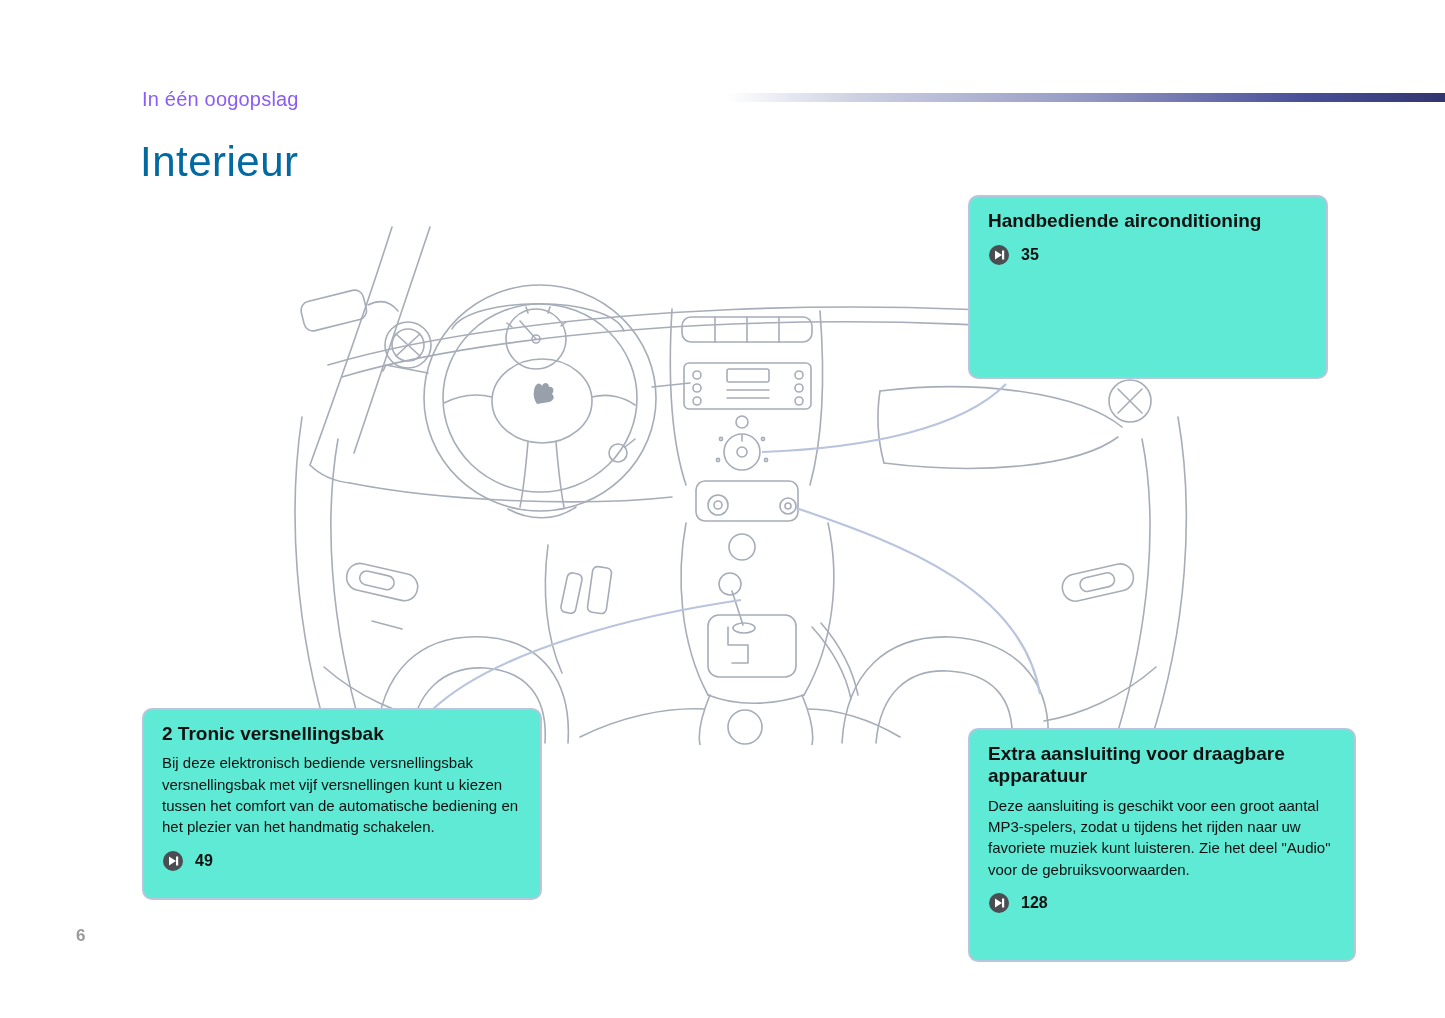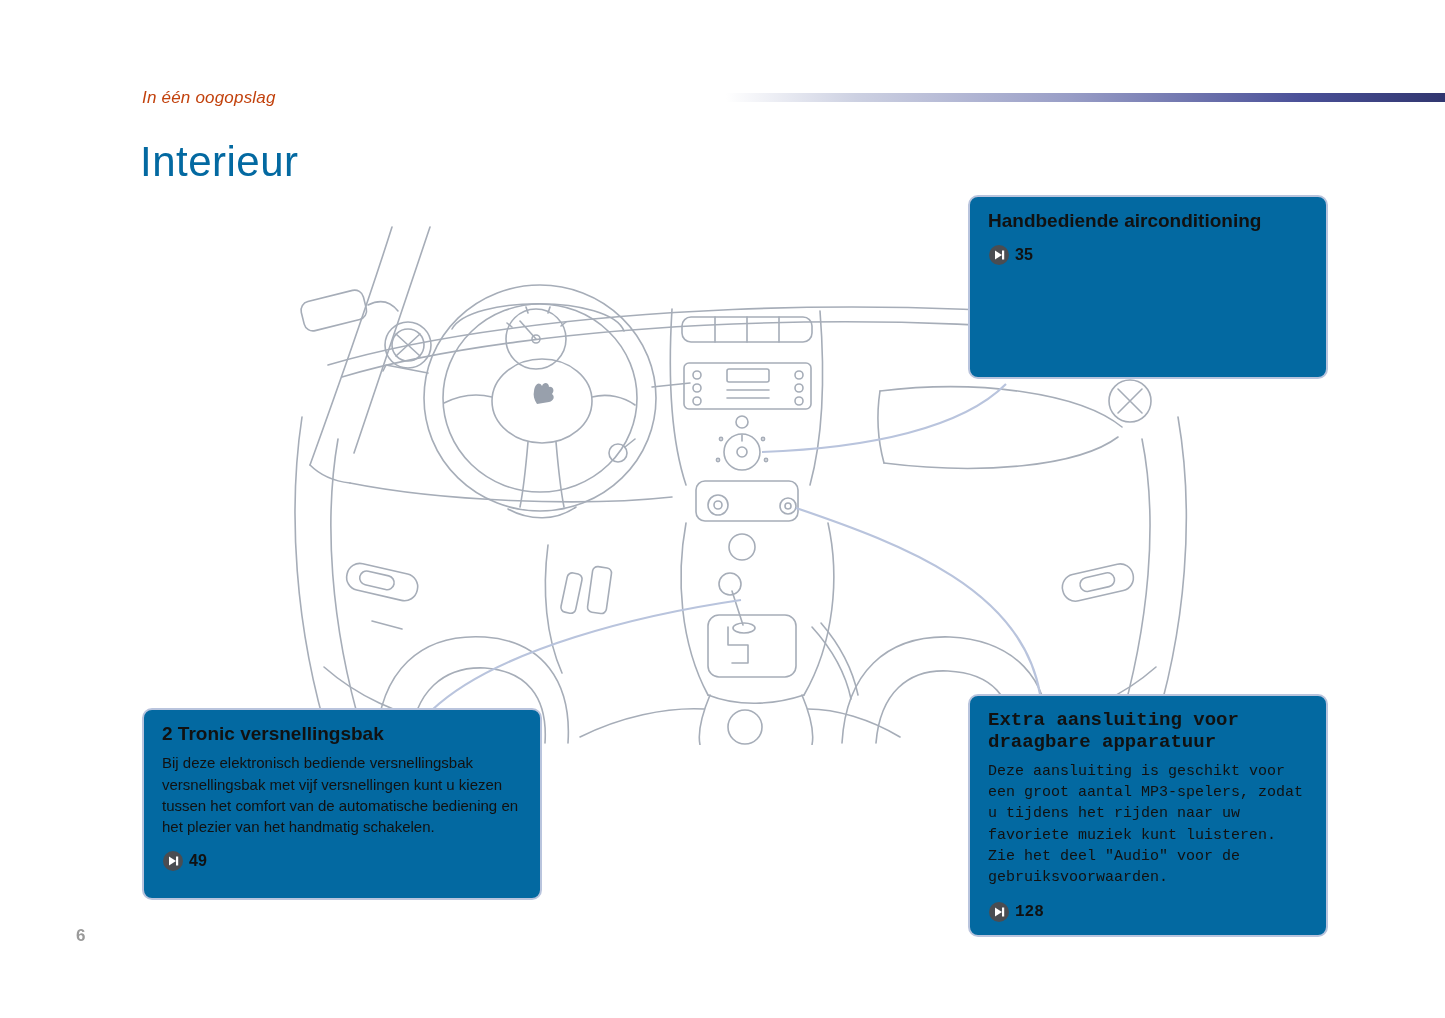--- a/index.html
+++ b/index.html
@@ -3,51 +3,51 @@
 <meta charset="utf-8">
 <style>
   * { margin:0; padding:0; box-sizing:border-box; }
   html,body { background:#ffffff; }
   body {
     width:1445px; height:1018px; position:relative; overflow:hidden;
     font-family:"Liberation Sans", sans-serif; color:#111;
   }
   .header-label {
     position:absolute; left:142px; top:88px;
-    font-size:17px; color:#c2410c; letter-spacing:0.2px;font-style:italic;
+    font-size:20px; color:#8b5cf6; letter-spacing:0.2px;
   }
   .gradient-bar {
     position:absolute; left:726px; top:93px; width:719px; height:9px;
     background:linear-gradient(90deg, rgba(245,245,248,0) 0%, #cdd1e2 18%, #989dc6 48%, #4a5098 80%, #31366f 100%);
   }
   .page-title {
     position:absolute; left:140px; top:138px;
     font-size:42px; font-weight:400; color:#0369a1; letter-spacing:0.5px;
   }
   .illustration {
     position:absolute; left:280px; top:225px; width:920px; height:520px; z-index:1;
   }
   .connectors {
     position:absolute; left:0; top:0; width:1445px; height:1018px; z-index:2; pointer-events:none;
   }
   .callout {
-    position:absolute; z-index:3; background:#0369a1;
+    position:absolute; z-index:3; background:#5eead4;
     border:2px solid #b9c4dd; border-radius:10px; padding:13px 18px 12px 18px;
   }
   .callout h2 {
     font-size:19px; font-weight:bold; color:#111; line-height:1.18;
     margin-bottom:7px; max-width:300px;
   }
   .callout p { font-size:15px; line-height:1.42; color:#111; }
-  .pageref { display:flex; align-items:center; gap:5px; margin-top:12px; }
+  .pageref { display:flex; align-items:center; gap:11px; margin-top:12px; }
   .pageref .num { font-size:16px; font-weight:bold; color:#111; }
   .ref-icon { width:22px; height:22px; display:inline-block; }
   .callout-airco   { left:968px; top:195px; width:360px; min-height:184px; }
   .callout-tronic  { left:142px; top:708px; width:400px; min-height:192px; }
-  .callout-aux     { left:968px; top:694px; width:360px; min-height:234px;font-family:Liberation Mono, monospace; }
+  .callout-aux     { left:968px; top:728px; width:388px; min-height:234px; }
   .page-number {
     position:absolute; left:76px; top:926px;
     font-size:17px; font-weight:bold; color:#9a9a9a;
   }
 </style>
 </head>
 <body>
 
 <div class="header-label">In één oogopslag</div>
 <div class="gradient-bar"></div>

